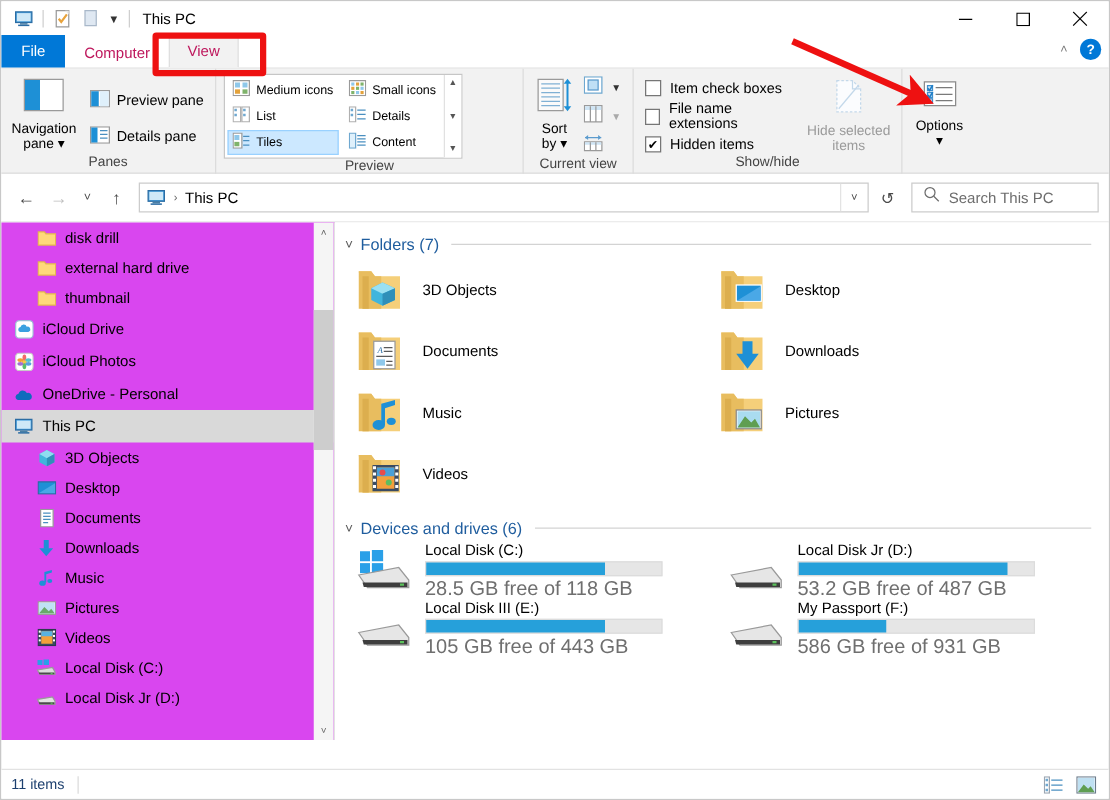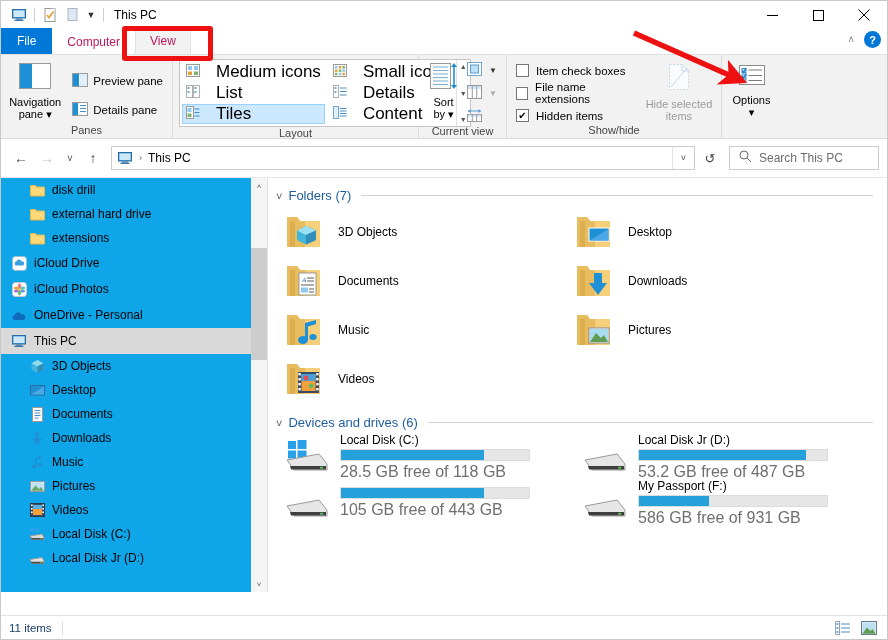--- a/index.html
+++ b/index.html
@@ -145,22 +145,22 @@
     display: flex;
     border: 1px solid #c6c6c6;
     background: #fff;
     height: 68px;
   }
   .gallery-col {
     display: flex; flex-direction: column;
     padding: 2px; gap: 1px;
   }
   .gal-item {
-    display: flex; align-items: center; gap: 16px;
-    font-size: 17px; color: #000;
+    display: flex; align-items: center; gap: 5px;
+    font-size: 10px; color: #000;
     height: 20px; padding: 0 4px;
     white-space: nowrap;
   }
   .gal-item.sel { background: #cce8ff; border: 1px solid #99d1ff; padding: 0 3px; }
   .gal-scroll {
     width: 14px;
     border-left: 1px solid #e1e1e1;
     display: flex; flex-direction: column;
     align-items: center; justify-content: space-between;
     padding: 3px 0;
@@ -224,21 +224,21 @@
   
   .body {
     position: relative;
     height: 415px;
     display: flex;
     border-top: 1px solid #e6e6e6;
   }
   .navpane {
     position: relative;
     width: 267px;
-    background: #0ea5e9;
+    background: #d946ef;
     border-right: 1px solid #e2e2e2;
     overflow: hidden;
   }
   .navitem {
     display: flex; align-items: center;
     height: 24px;
     font-size: 12px; color: #000;
     padding-left: 10px;
     gap: 7px;
   }
@@ -536,21 +536,21 @@
               <span>Content</span>
             </div>
           </div>
           <div class="gal-scroll">
             <span>▲</span>
             <span>▼</span>
             <span>▼</span>
           </div>
         </div>
       </div>
-      <div class="rgroup-label">Layout</div>
+      <div class="rgroup-label">Preview</div>
     </div>
 
     <div class="rgroup" style="width:88px;">
       <div class="rgroup-body" style="padding-left:4px;">
         <div class="bigbtn" style="width:44px;">
           <span class="glyph">
             <svg width="30" height="28" viewBox="0 0 30 28">
               <rect x="1.5" y="1.5" width="20" height="25" fill="#fafafa" stroke="#9a9a9a"></rect>
               <line x1="4" y1="5" x2="19" y2="5" stroke="#7fb0d4"></line>
                 <line x1="4" y1="8.5" x2="19" y2="8.5" stroke="#7fb0d4"></line>
@@ -711,21 +711,21 @@
             </svg>
         </span>
         <span>external hard drive</span>
       </div>
       <div class="navitem indent1">
         <span class="ico">
           <svg width="15" height="13" viewBox="0 0 15 13">
               <path d="M0.5 1.5 h5 l1.2 1.5 h7.8 v9 h-14 z" fill="#ffd87a" stroke="#e4b84f"></path>
             </svg>
         </span>
-        <span>extensions</span>
+        <span>thumbnail</span>
       </div>
 
       <div class="navitem" style="height:26px;">
         <span class="ico">
           <svg width="15" height="15" viewBox="0 0 15 15">
             <rect x="0.5" y="0.5" width="14" height="14" rx="3" fill="#ffffff" stroke="#9bbdd6"></rect>
             <path d="M4 9.5 a2 2 0 0 1 0.4 -3.9 a2.6 2.6 0 0 1 5 -0.2 a1.9 1.9 0 0 1 1.3 4.1 z" fill="#3aa0e0"></path>
           </svg>
         </span>
         <span>iCloud Drive</span>
@@ -1034,20 +1034,21 @@
         </div>
         <div class="drive">
           <span class="dicon">
             <svg width="46" height="38" viewBox="0 0 46 38">
               <path d="M3 22 L35 16 L43 26 L43 32 L10 32 Z" fill="#e6e6e6" stroke="#9a9a9a"></path>
               <path d="M6 28 L42 28 L42 31.5 L7 31.5 Z" fill="#3e3e3e"></path>
               <rect x="36" y="28.8" width="3.2" height="1.8" fill="#5bc25b"></rect>
             </svg>
           </span>
           <span class="dinfo">
+            <span class="dname">Local Disk III (E:)</span>
             <span class="bar">
                 <i style="width:76%"></i>
               </span>
             <span class="dfree">105 GB free of 443 GB</span>
           </span>
         </div>
         <div class="drive">
           <span class="dicon">
             <svg width="46" height="38" viewBox="0 0 46 38">
               <path d="M3 22 L35 16 L43 26 L43 32 L10 32 Z" fill="#e6e6e6" stroke="#9a9a9a"></path>

